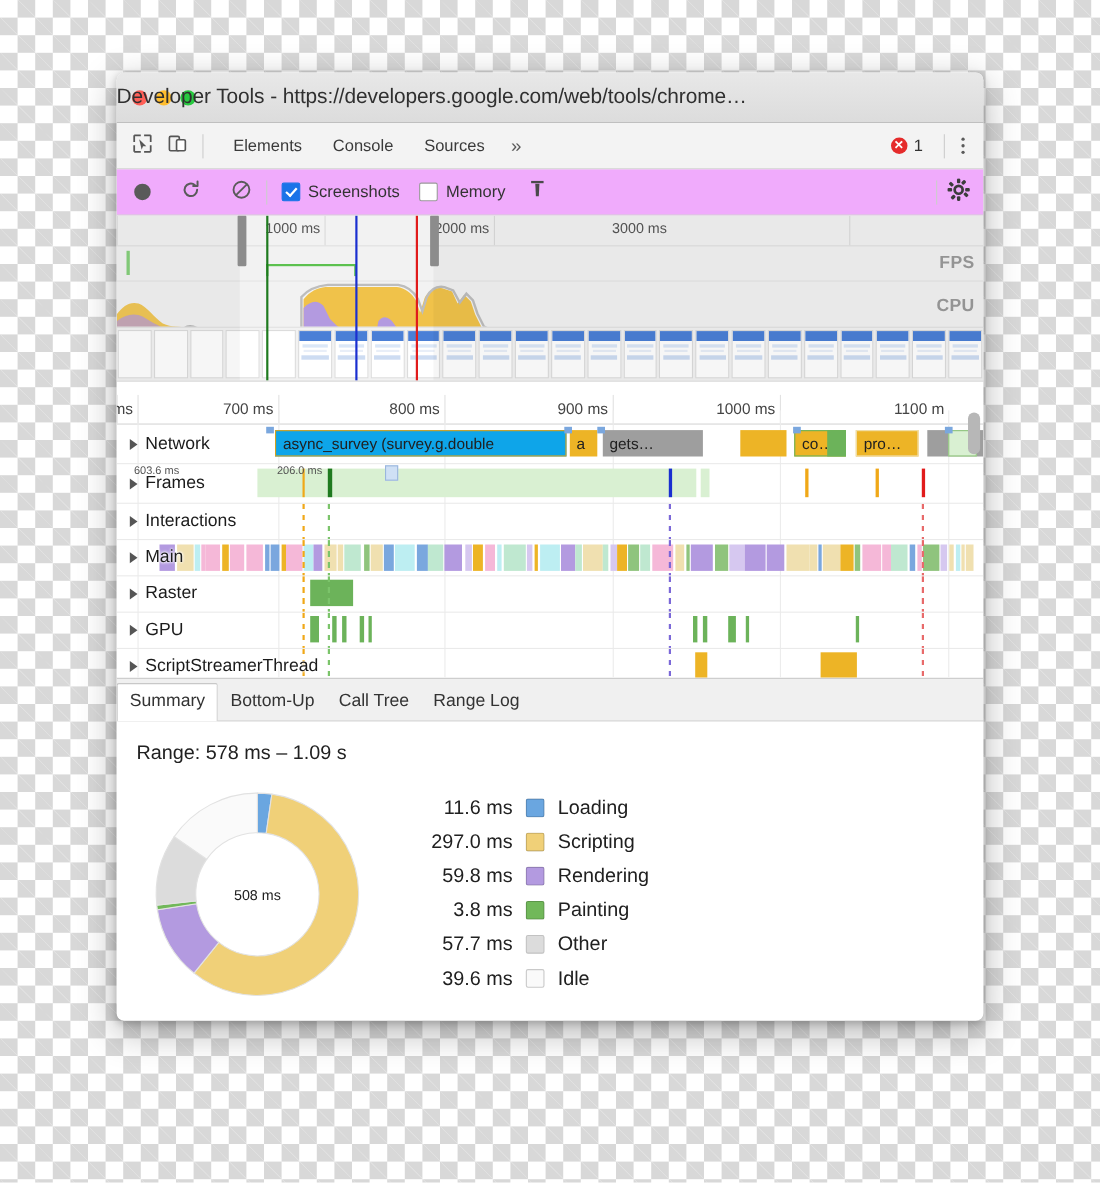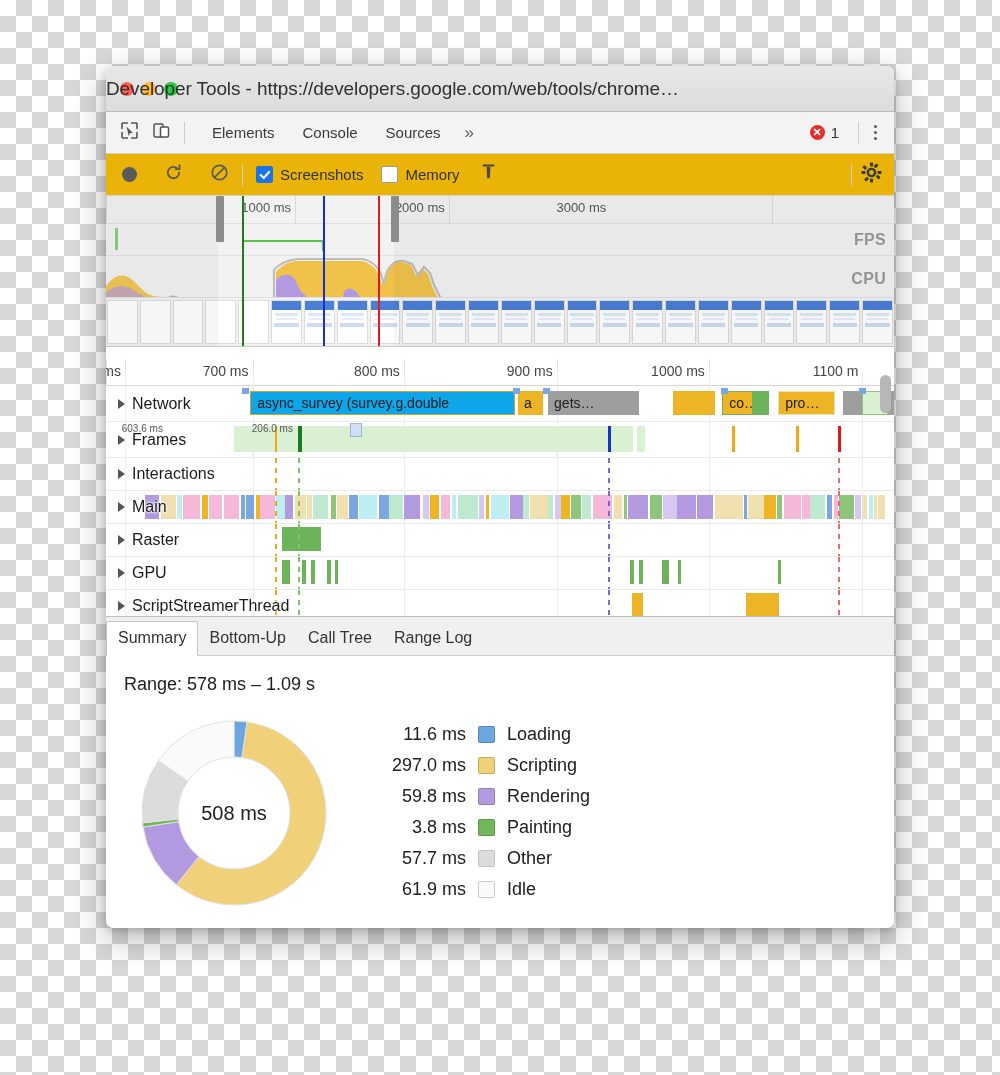--- a/index.html
+++ b/index.html
@@ -60,21 +60,21 @@
     color:#fff;font-size:11px;display:flex;align-items:center;justify-content:center;
     font-weight:bold;line-height:1;
   }
   .err-num{font-size:15px;color:#333;}
   .vdiv{width:1px;height:22px;background:#cdcdcd;margin:0 9px;}
   .kebab{display:flex;flex-direction:column;gap:3px;padding:0 6px;}
   .kebab i{width:3px;height:3px;border-radius:50%;background:#5a5a5a;display:block;}
 
   
   .rectoolbar{
-    height:41px;background:#eab308;border-bottom:1px solid #d3d3d3;
+    height:41px;background:#f0abfc;border-bottom:1px solid #d3d3d3;
     display:flex;align-items:center;padding-left:16px;gap:0;position:relative;
   }
   .rec-dot{width:15px;height:15px;border-radius:50%;background:#5a5a5a;}
   .ic-gap{width:27px;}
   .cb-wrap{display:flex;align-items:center;gap:7px;}
   .cbox{width:15px;height:15px;border-radius:2px;border:1.5px solid #9b9b9b;background:#fff;
         display:flex;align-items:center;justify-content:center;}
   .cbox.on{background:#1a73e8;border-color:#1a73e8;}
   .cbox.on:after{content:"";width:4px;height:8px;border:solid #fff;border-width:0 2px 2px 0;
         transform:rotate(42deg) translate(-1px,-1px);}
@@ -123,21 +123,21 @@
   .btab.active{background:#fff;border:1px solid #c4c4c4;border-bottom-color:#fff;
     margin-bottom:-1px;border-radius:2px 2px 0 0;}
 
   
   .summary{background:#fff;height:auto;padding:18px 0 0 0;position:relative;}
   .range{font-size:18px;color:#202020;padding-left:18px;}
   .sum-body{display:flex;align-items:flex-start;padding:18px 0 0 28px;}
   .donut-wrap{position:relative;width:200px;height:200px;}
   .donut-center{
     position:absolute;left:0;right:0;top:0;bottom:0;display:flex;align-items:center;justify-content:center;
-    font-size:20px;color:#202020;
+    font-size:13px;color:#202020;
   }
   .legend{margin-left:32px;padding-top:6px;}
   .lrow{display:flex;align-items:center;height:31px;}
   .lval{width:100px;text-align:right;font-size:18px;color:#202020;}
   .lsw{width:17px;height:17px;margin:0 12px;border-radius:2px;box-sizing:border-box;}
   .lname{font-size:18px;color:#202020;}
 </style>
 </head>
 <body>
 
@@ -667,21 +667,21 @@
             <div class="lval">3.8 ms</div>
             <div class="lsw" style="background: rgb(113, 184, 90); border: 1px solid rgba(0, 0, 0, 0.18);"></div>
             <div class="lname">Painting</div>
           </div>
           <div class="lrow">
             <div class="lval">57.7 ms</div>
             <div class="lsw" style="background: rgb(220, 220, 220); border: 1px solid rgb(194, 194, 194);"></div>
             <div class="lname">Other</div>
           </div>
           <div class="lrow">
-            <div class="lval">61.9 ms</div>
+            <div class="lval">39.6 ms</div>
             <div class="lsw" style="background: rgb(250, 250, 250); border: 1px solid rgb(201, 201, 201);"></div>
             <div class="lname">Idle</div>
           </div>
         </div>
     </div>
   </div>
 
 </div>
 
 </body></html>

